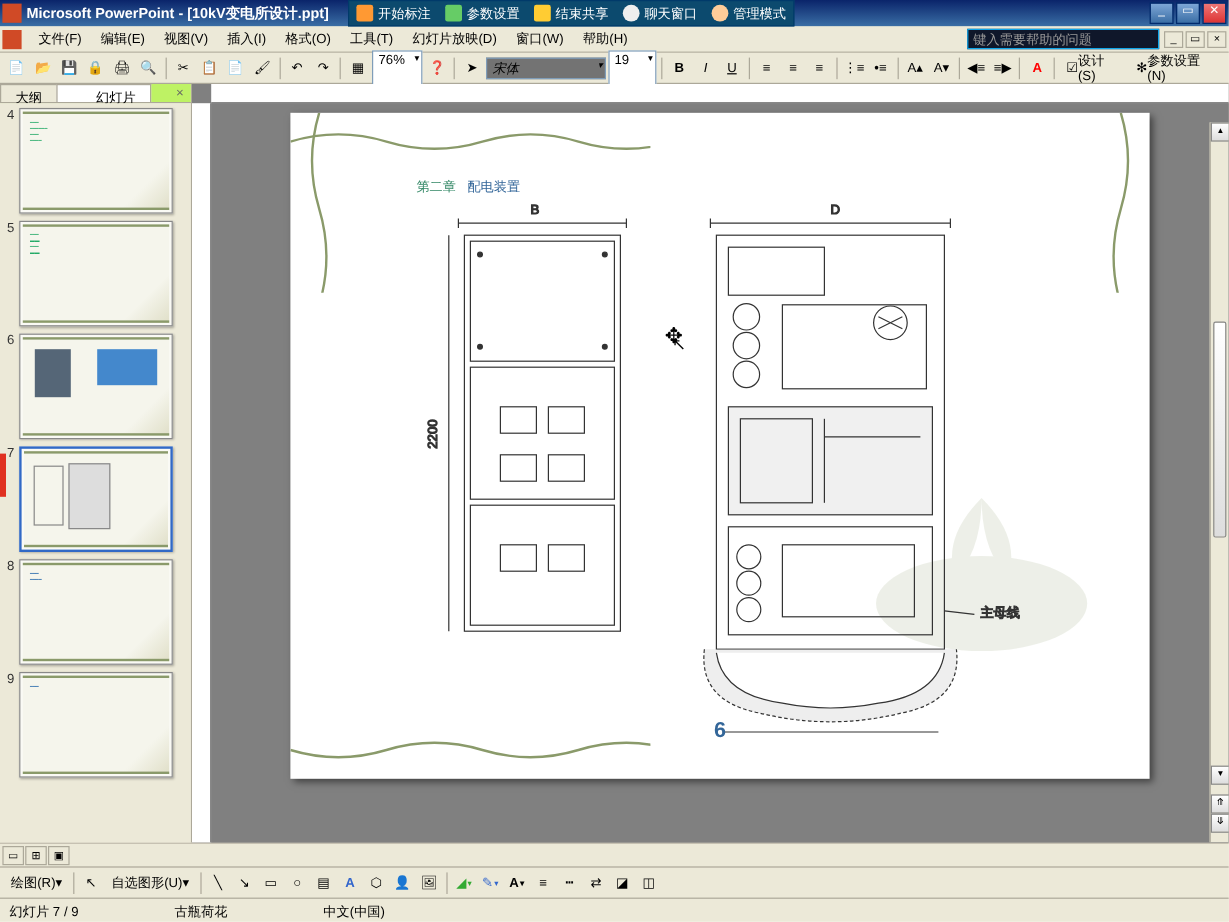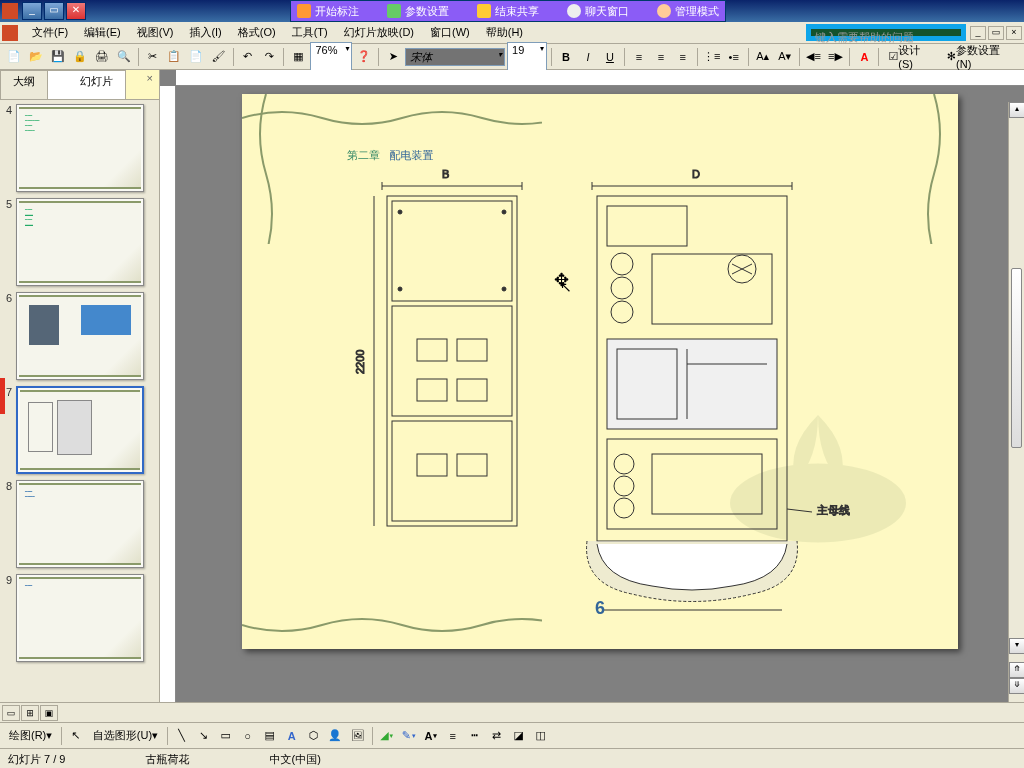--- a/index.html
+++ b/index.html
@@ -3,58 +3,58 @@
 <meta charset="utf-8">
 <style>
 * { margin: 0; padding: 0; box-sizing: border-box; font-family: "SimSun", "宋体", sans-serif; font-size: 11px; }
 body { width: 1024px; height: 768px; overflow: hidden; background: #ece9d8; }
 .title-bar { height: 22px; background: linear-gradient(#0a246a, #3a6ea5); color: white; display: flex; align-items: center; padding: 0 2px; }
 .title-bar .app-icon { width: 16px; height: 16px; background: #d04a26; margin-right: 4px; display: inline-block; }
 .title-bar-text { flex: 1; font-weight: bold; font-size: 12px; }
 .win-controls { display: flex; gap: 2px; }
 .win-btn { width: 20px; height: 18px; background: linear-gradient(#7ea7d7,#3a6ea5); border: 1px solid #002a6c; color: white; text-align: center; line-height: 14px; font-size: 10px; cursor: pointer; }
 .win-btn.close { background: linear-gradient(#e77,#d33); }
-.share-toolbar { position: absolute; top: 0; left: 290px; height: 22px; background: #8b5cf6; display: flex; align-items: center; padding: 0 6px; gap: 28px; color: white; border: 1px solid #003a6a; z-index: 10; }
+.share-toolbar { position: absolute; top: 0; left: 290px; height: 22px; background: #0c4a6e; display: flex; align-items: center; padding: 0 6px; gap: 12px; color: white; border: 1px solid #003a6a; z-index: 10; }
 .share-item { display: flex; align-items: center; gap: 4px; cursor: pointer; font-size: 12px; }
 .share-icon { width: 14px; height: 14px; display: inline-block; border-radius: 2px; }
 .menu-bar { height: 22px; display: flex; align-items: center; background: #ece9d8; border-bottom: 1px solid #aca899; padding-left: 2px; }
 .menu-bar .app-logo { width: 16px; height: 16px; background: #d04a26; margin-right: 6px; }
 .menu-item { padding: 2px 8px; cursor: pointer; }
-.help-box { margin-left: auto; margin-right: 4px; border: 5px solid #0ea5e9; background: #14532d; padding: 1px 4px; color: #999; width: 160px; height: 17px; }
+.help-box { margin-left: auto; margin-right: 4px; border: 1px solid #0ea5e9; background: #0f172a; padding: 1px 4px; color: #999; width: 160px; height: 17px; }
 .inner-win-controls { display: flex; gap: 2px; padding-right: 2px; }
 .inner-win-btn { width: 16px; height: 14px; background: #ece9d8; border: 1px solid #aca899; text-align: center; line-height: 11px; font-size: 9px; cursor: pointer; }
 .toolbar { height: 26px; display: flex; align-items: center; background: #ece9d8; border-bottom: 1px solid #aca899; padding: 0 4px; gap: 2px; }
 .tb-btn { width: 20px; height: 20px; border: 1px solid transparent; display: flex; align-items: center; justify-content: center; cursor: pointer; }
 .tb-sep { width: 1px; height: 18px; background: #aca899; margin: 0 2px; }
 .zoom-box { border: 1px solid #7f9db9; background: white; padding: 1px 14px 1px 4px; height: 30px; position: relative; }
 .zoom-box::after { content: "▾"; position: absolute; right: 2px; top: 1px; font-size: 8px; }
 .font-box { border: 1px solid #7f9db9; background: #737373; padding: 1px 16px 1px 4px; height: 18px; width: 100px; position: relative; font-style: italic; }
 .font-box::after { content: "▾"; position: absolute; right: 2px; top: 1px; font-size: 8px; }
 .main-area { display: flex; height: 632px; }
 .red-marker { position: absolute; left: 0; top: 378px; width: 5px; height: 36px; background: #e03020; z-index: 5; }
 .outline-panel { width: 160px; background: #ece9d8; border-right: 1px solid #aca899; display: flex; flex-direction: column; }
-.outline-tabs { height: 30px; display: flex; background: #fef9c3; border-bottom: 1px solid #aca899; }
+.outline-tabs { height: 16px; display: flex; background: #bef264; border-bottom: 1px solid #aca899; }
 .outline-tab { padding: 3px 12px; border: 1px solid #aca899; border-bottom: none; background: #ece9d8; margin-right: -1px; cursor: pointer; }
 .outline-tab.active { background: white; padding-left: 32px; }
 .outline-close { margin-left: auto; padding: 2px 6px; cursor: pointer; color: #666; }
 .thumbs { flex: 1; overflow-y: auto; background: #ece9d8; padding: 4px; }
 .thumb-row { display: flex; margin-bottom: 6px; align-items: flex-start; }
 .thumb-num { width: 12px; text-align: right; padding-right: 4px; color: #333; font-size: 11px; }
 .thumb-slide { width: 128px; height: 88px; background: #fafaf5; border: 1px solid #888; box-shadow: 1px 1px 2px rgba(0,0,0,0.3); position: relative; }
 .thumb-slide.selected { border: 2px solid #3169c6; }
 .thumb-decor { position: absolute; inset: 2px; background: linear-gradient(135deg, #f5f5ec 80%, #e0dfc8); }
 .thumb-decor::before { content:""; position:absolute; top:0; left:0; right:0; height:6px; border-top: 2px solid #8a9a6a; }
 .thumb-decor::after { content:""; position:absolute; bottom:0; left:0; right:0; height:6px; border-bottom: 2px solid #8a9a6a; }
 .thumb-content { position: absolute; inset: 8px; font-size: 4px; color: #555; }
 .slide-area { flex: 1; background: #808080; display: flex; flex-direction: column; position: relative; }
 .ruler-h { height: 16px; background: white; border-bottom: 1px solid #888; margin-left: 16px; }
 .slide-canvas-wrap { flex: 1; display: flex; }
 .ruler-v { width: 16px; background: white; border-right: 1px solid #888; }
 .slide-viewport { flex: 1; background: #808080; display: flex; align-items: flex-start; justify-content: center; padding: 8px 0; overflow: hidden; position: relative; }
-.slide { width: 716px; height: 555px; background: #fef9c3; box-shadow: 3px 3px 6px rgba(0,0,0,0.5); position: relative; }
+.slide { width: 716px; height: 555px; background: #ffffff; box-shadow: 3px 3px 6px rgba(0,0,0,0.5); position: relative; }
 .vine-h-top { position: absolute; top: 10px; left: 0; right: 0; height: 28px; }
 .vine-h-bot { position: absolute; bottom: 10px; left: 0; right: 0; height: 28px; }
 .vine-v-left { position: absolute; left: 10px; top: 0; bottom: 0; width: 28px; }
 .vine-v-right { position: absolute; right: 10px; top: 0; bottom: 0; width: 28px; }
 .vine-path { stroke: #8a9a6a; stroke-width: 2; fill: none; }
 .chapter-title { position: absolute; top: 45px; left: 105px; font-size: 22px; font-family: "SimSun"; }
 .chapter-title .p1 { color: #338866; }
 .chapter-title .p2 { color: #336699; margin-left: 4px; }
 .page-num { position: absolute; bottom: 30px; left: 50%; transform: translateX(-50%); color: #336699; font-size: 18px; font-weight: bold; }
 .diagram-area { position: absolute; top: 70px; left: 80px; width: 600px; height: 450px; }
@@ -68,20 +68,21 @@
 .scrollbar-v { position: absolute; right: 0; top: 16px; bottom: 0; width: 16px; background: #ece9d8; border-left: 1px solid #aca899; }
 .sb-btn { width: 16px; height: 16px; background: linear-gradient(#fff,#ddd); border: 1px solid #888; text-align: center; line-height: 12px; font-size: 8px; }
 .sb-thumb { margin: 0 2px; background: linear-gradient(#fff,#ddd); border: 1px solid #888; border-radius: 2px; }
 .dropdown-arrow { font-size: 7px; padding-left: 1px; }
 </style>
 </head>
 <body>
 
 <div class="title-bar">
   <span class="app-icon"></span>
+  <span class="title-bar-text">Microsoft PowerPoint - [10kV变电所设计.ppt]</span>
   <div class="win-controls">
     <div class="win-btn">_</div>
     <div class="win-btn">▭</div>
     <div class="win-btn close">✕</div>
   </div>
 </div>
 
 <div class="share-toolbar">
   <div class="share-item">
       <span class="share-icon" style="background:#ff9933"></span>

